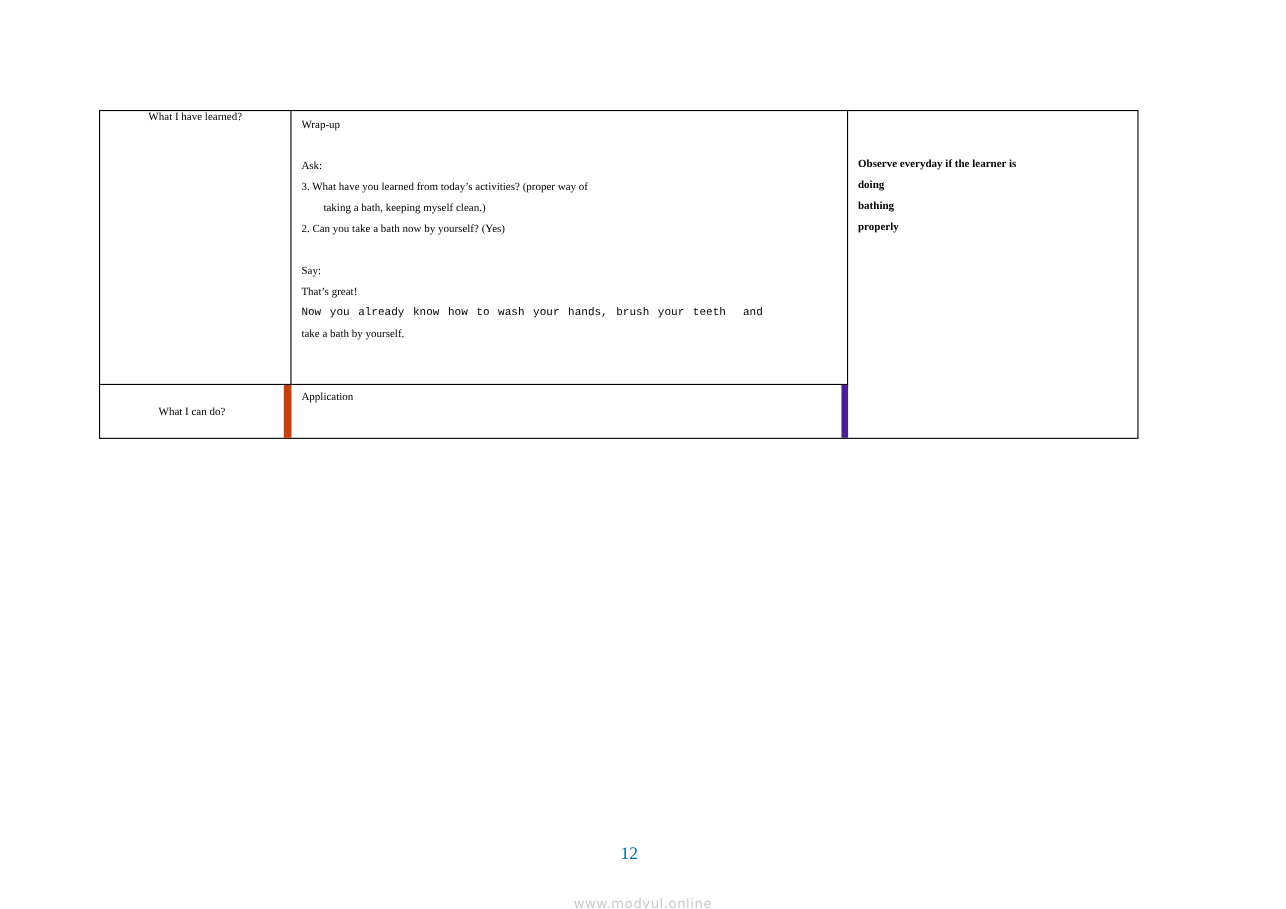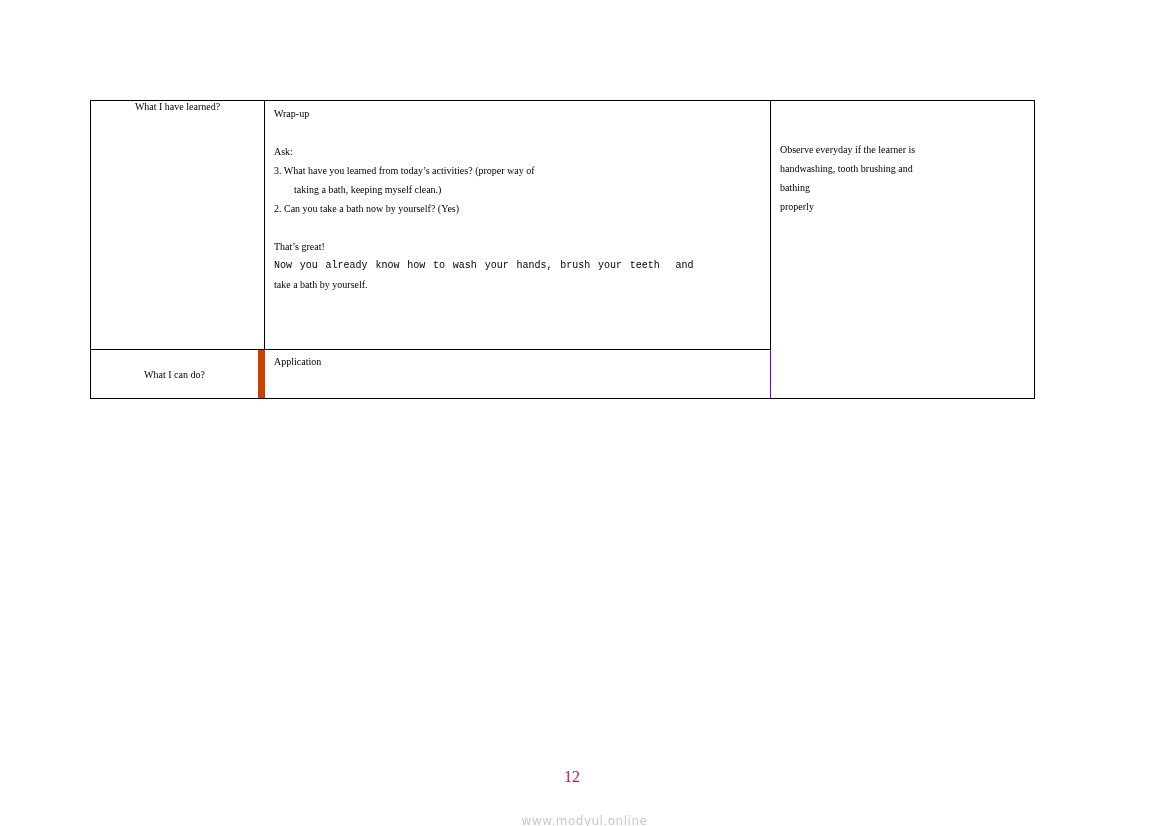--- a/index.html
+++ b/index.html
@@ -30,47 +30,48 @@
   .cell-mid-1 {
     grid-column: 2; grid-row: 1;
     border-right: 1px solid #000;
     border-bottom: 1px solid #000;
     padding: 3px 6px 0 9px;
     overflow: hidden;
   }
   .cell-notes {
     grid-column: 3; grid-row: 1 / span 2;
     padding: 39px 8px 0 9px;
+    font-weight: bold;
   }
   .cell-label-2 {
     grid-column: 1; grid-row: 2;
     border-right: 7px solid #c2410c;
     display: flex; align-items: center; justify-content: center;
     text-align: center;
   }
   .cell-mid-2 {
     grid-column: 2; grid-row: 2;
-    border-right: 1px solid #4c1d95;
+    border-right: 6px solid #4c1d95;
     padding: 2px 6px 0 9px;
     overflow: hidden;
   }
   .line {
     min-height: 19px;
     line-height: 19px;
     white-space: pre-wrap;
   }
   .bold { font-weight: normal; }
   .indent { padding-left: 20px; }
   .wspread { word-spacing: 1.8px; font-family: Liberation Mono, monospace; }
   .page-number {
     position: absolute;
     top: 768px; left: 0; right: 25px;
     text-align: center;
     font-size: 16px;
-    color: #be185d;
+    color: #0369a1;
   }
   .watermark {
     position: absolute;
     top: 782px; left: 0; right: 0;
     text-align: center;
     font-family: "DejaVu Sans", sans-serif;
     font-size: 12px;
     color: #c9c9c9;
     letter-spacing: 0.5px;
     margin-top: 32px;
@@ -86,29 +87,30 @@
   </div>
 
   <div class="cell cell-mid-1">
     <div class="line">Wrap-up</div>
     <div class="line"></div>
     <div class="line bold">Ask:</div>
     <div class="line">3. What have you learned from today’s activities? (proper way of</div>
     <div class="line indent">taking a bath, keeping myself clean.)</div>
     <div class="line">2. Can you take a bath now by yourself? (Yes)</div>
     <div class="line"></div>
+    <div class="line bold">Say:</div>
     <div class="line">That’s great!</div>
     <div class="line wspread">Now you already know how to wash your hands, brush your teeth  and</div>
     <div class="line">take a bath by yourself.</div>
     <div class="line"></div>
   </div>
 
   <div class="cell cell-notes">
     <div class="line">Observe everyday if the learner is</div>
-    <div class="line">handwashing, tooth brushing and</div>
+    <div class="line">doing</div>
     <div class="line">bathing</div>
     <div class="line">properly</div>
   </div>
 
   <div class="cell cell-label-2">
     <span class="bold">What I can do?</span>
   </div>
 
   <div class="cell cell-mid-2">
     <div class="line">Application</div>

